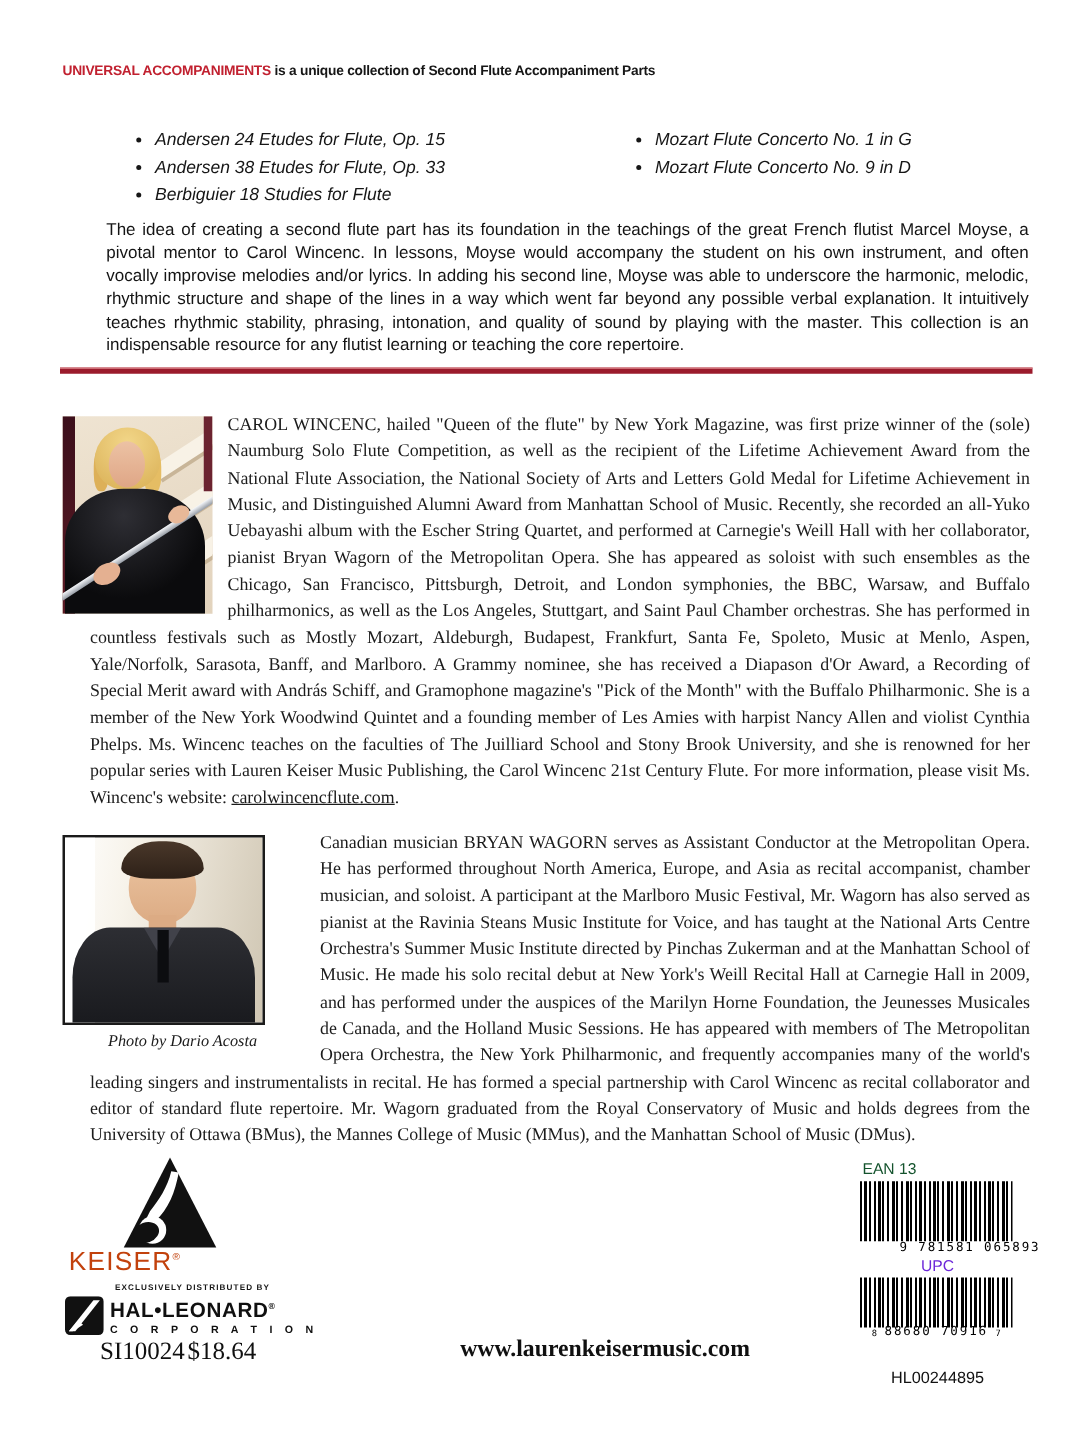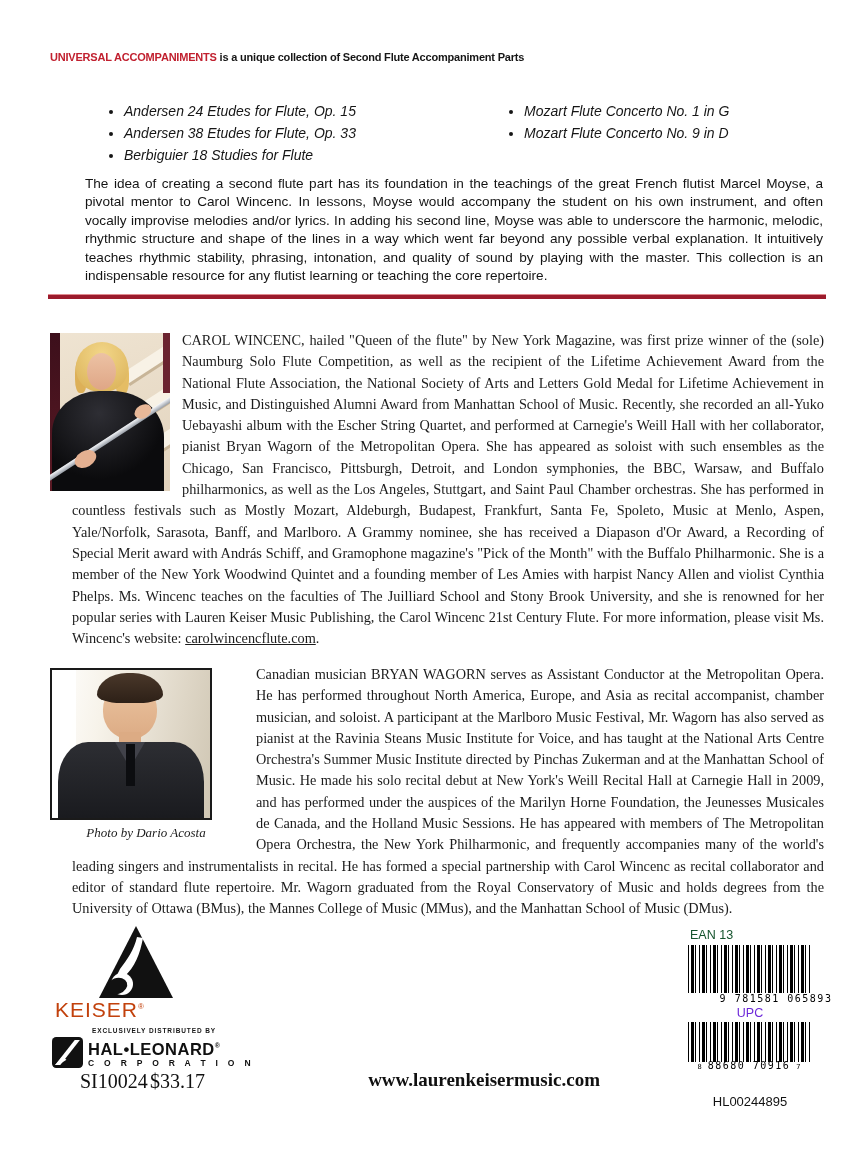--- a/index.html
+++ b/index.html
@@ -182,21 +182,21 @@
       <path d="M3 27 L22 3 L27 3 L8 27 Z" fill="#ffffff"></path>
       <path d="M3 27 L10 19 L14 22 L6 27 Z" fill="#ffffff"></path>
     </svg>
     <div class="hl-texts">
       <div class="hl-name"><span>HAL•LEONARD</span><sup>®</sup></div>
       <div class="hl-corp">C O R P O R A T I O N</div>
     </div>
   </div>
 
   <div class="catalog">SI10024</div>
-  <div class="price">$33.17</div>
+  <div class="price">$18.64</div>
   <div class="website">www.laurenkeisermusic.com</div>
 
   <div class="ean-label">EAN 13</div>
   <div class="ean-bars bars"></div>
   <div class="ean-digits">9 781581 065893</div>
   <div class="upc-label">UPC</div>
   <div class="upc-bars bars"></div>
   <div class="upc-digits">
     <span class="side">8</span>
     <span class="main">88680 70916</span>

